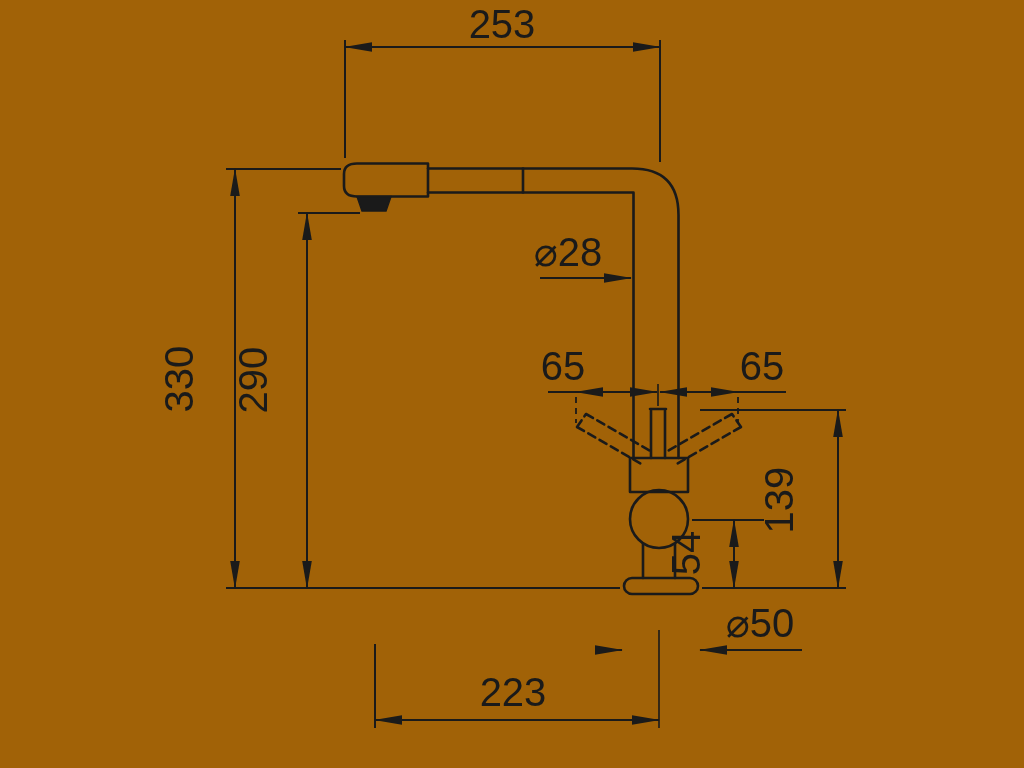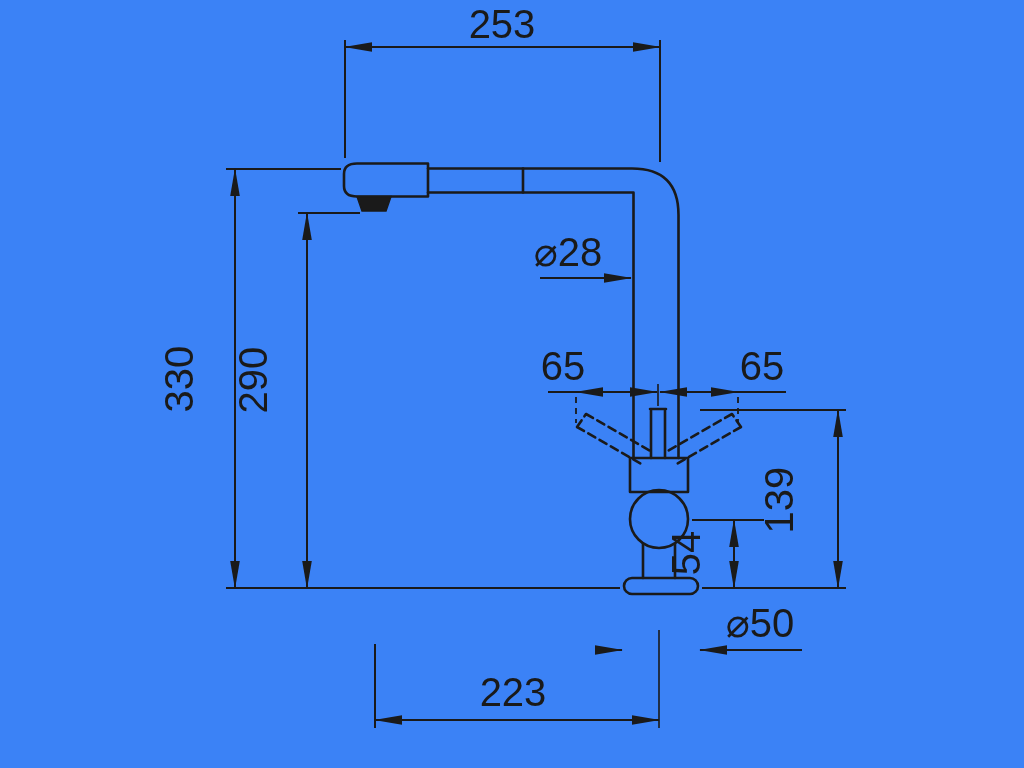--- a/index.html
+++ b/index.html
@@ -1,17 +1,17 @@
 <!DOCTYPE html>
 <html><head>
 <meta charset="utf-8">
 <style>
   html, body { margin: 0; padding: 0; background: #ffffff; }
   .canvas {
-    width: 1024px; height: 768px; background: #3b82f6;
+    width: 1024px; height: 768px; background: #a16207;
     position: relative; overflow: hidden;
   }
   svg { display: block; }
   .outline path, .outline rect, .outline circle {
     fill: none; stroke: #1a1a1a; stroke-width: 2.6;
     stroke-linecap: round; stroke-linejoin: round;
   }
   .outline .filled { fill: #1a1a1a; stroke: #1a1a1a; stroke-width: 1.5; }
   .dashed { stroke-dasharray: 8 5; stroke-width: 2.2; }
   .dim line, .dim path { fill: none; stroke: #1a1a1a; stroke-width: 2; }

